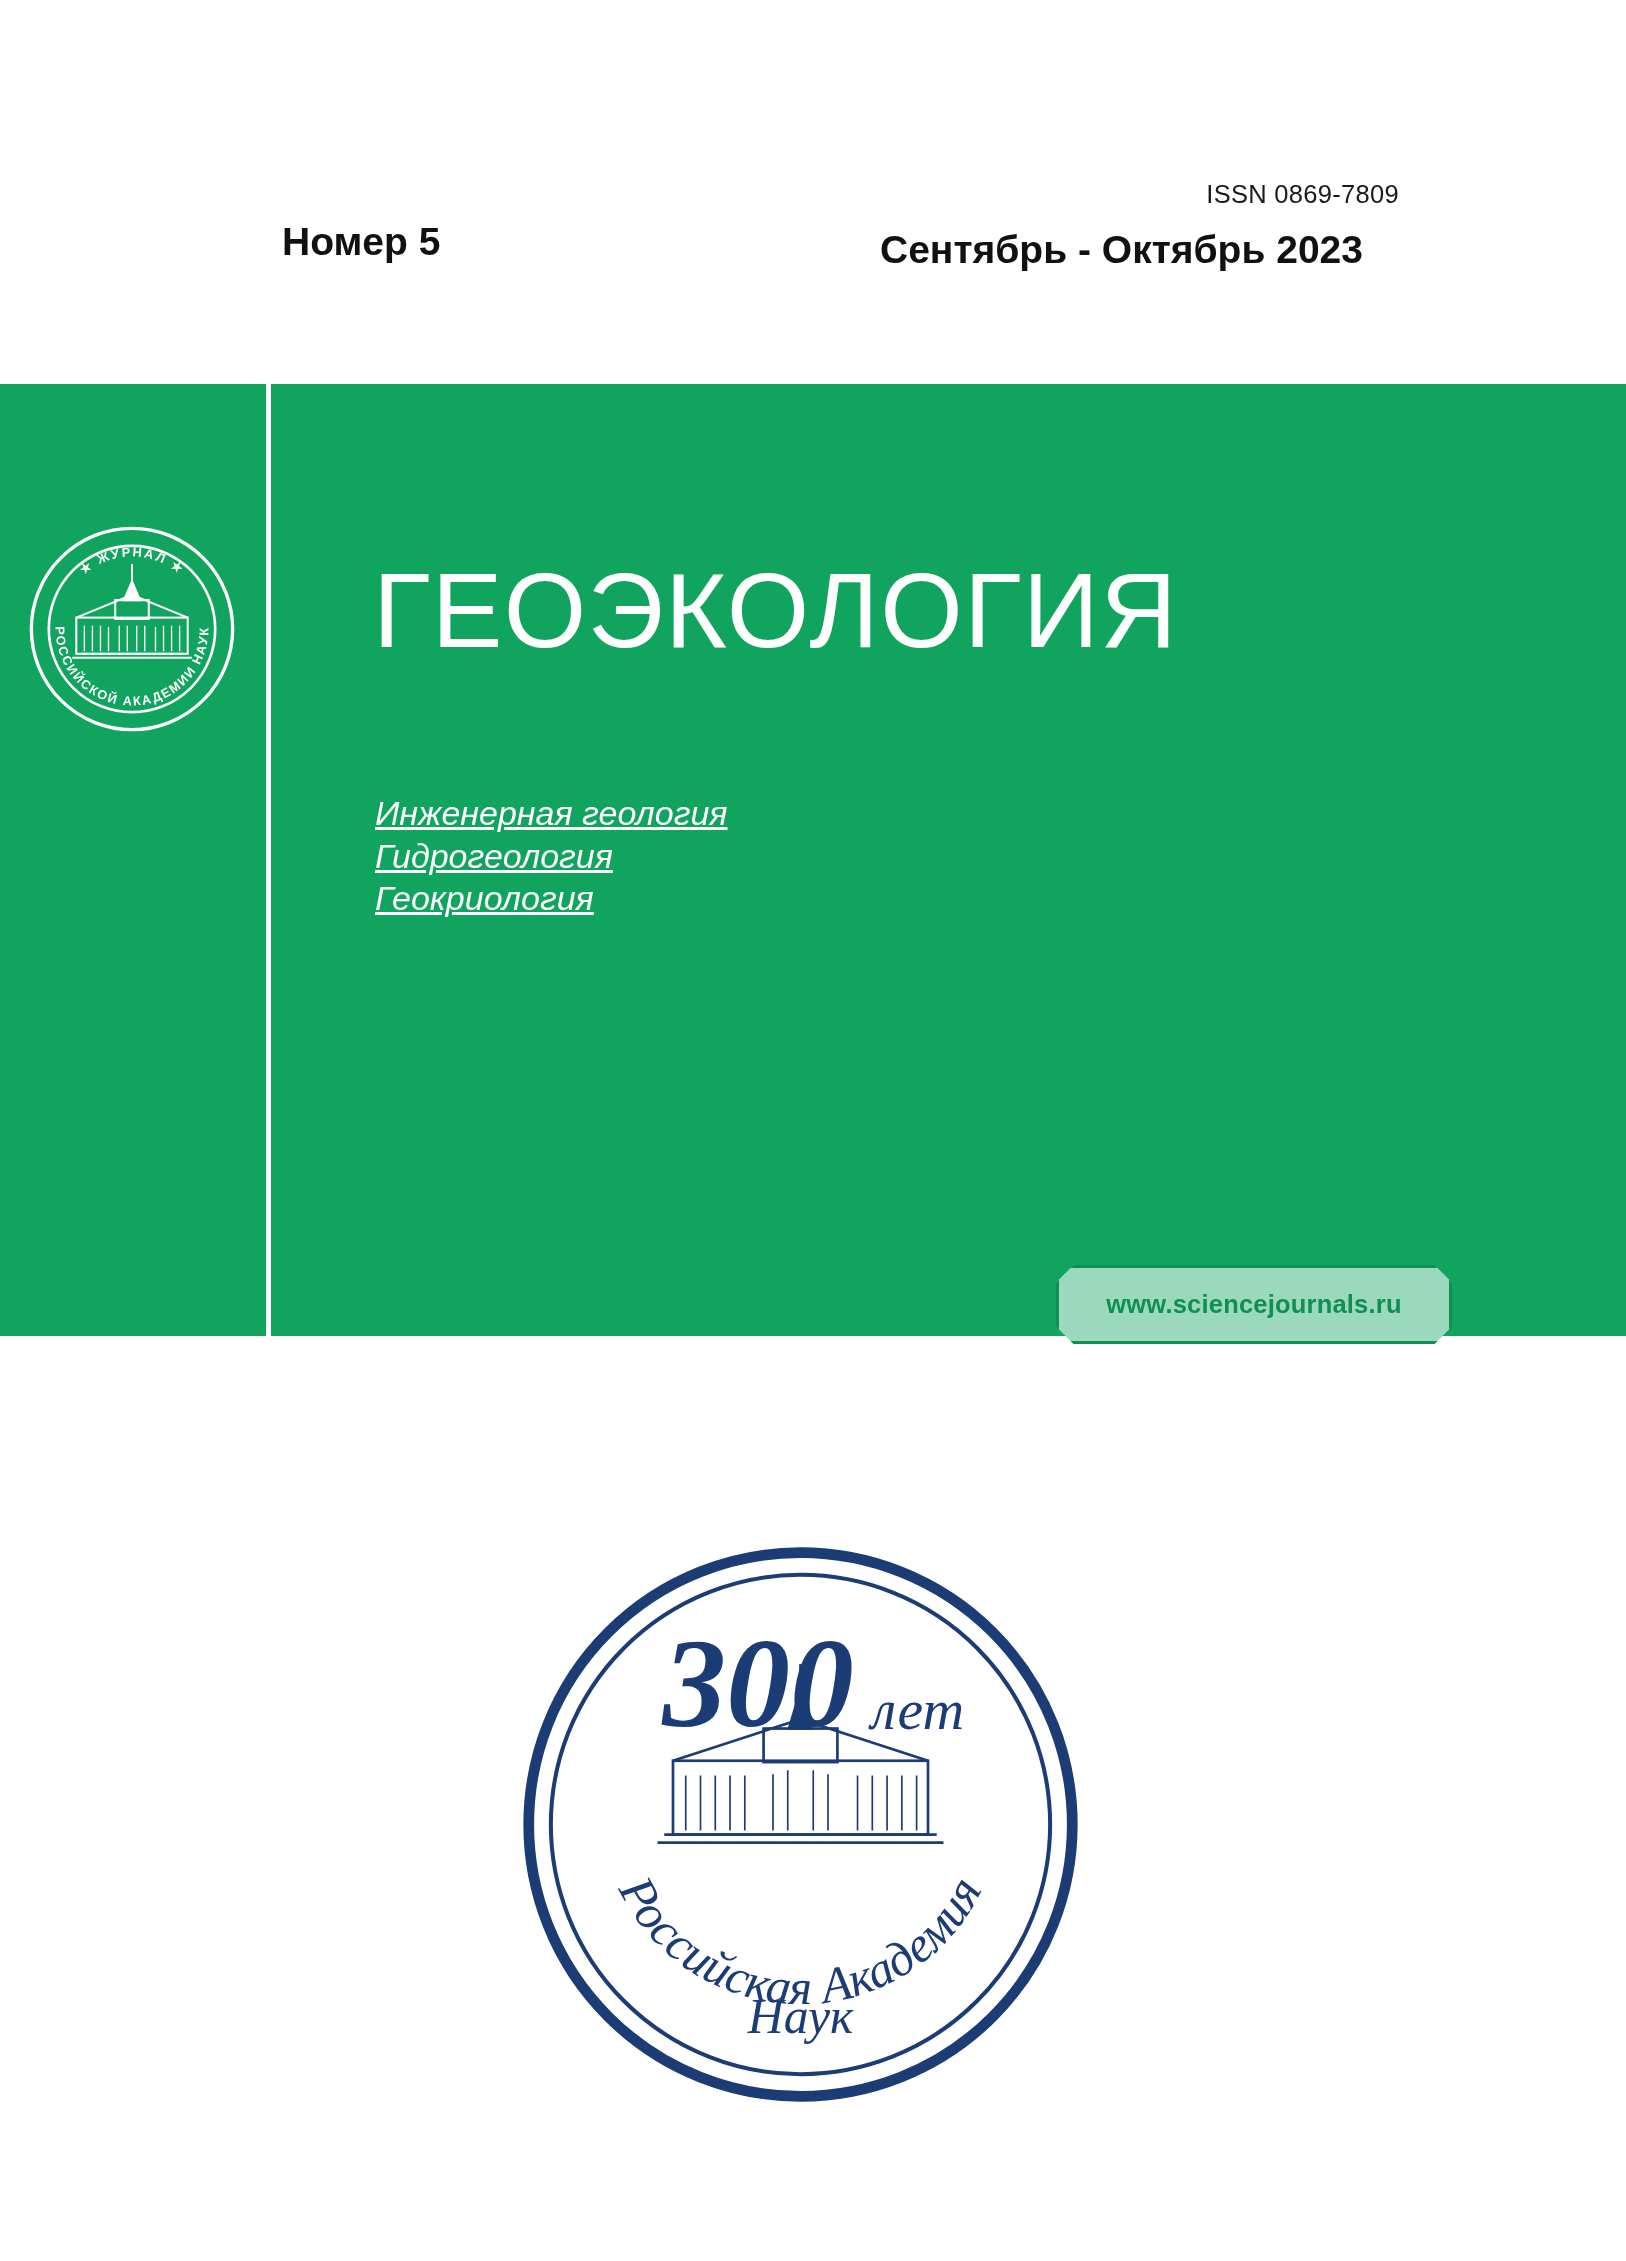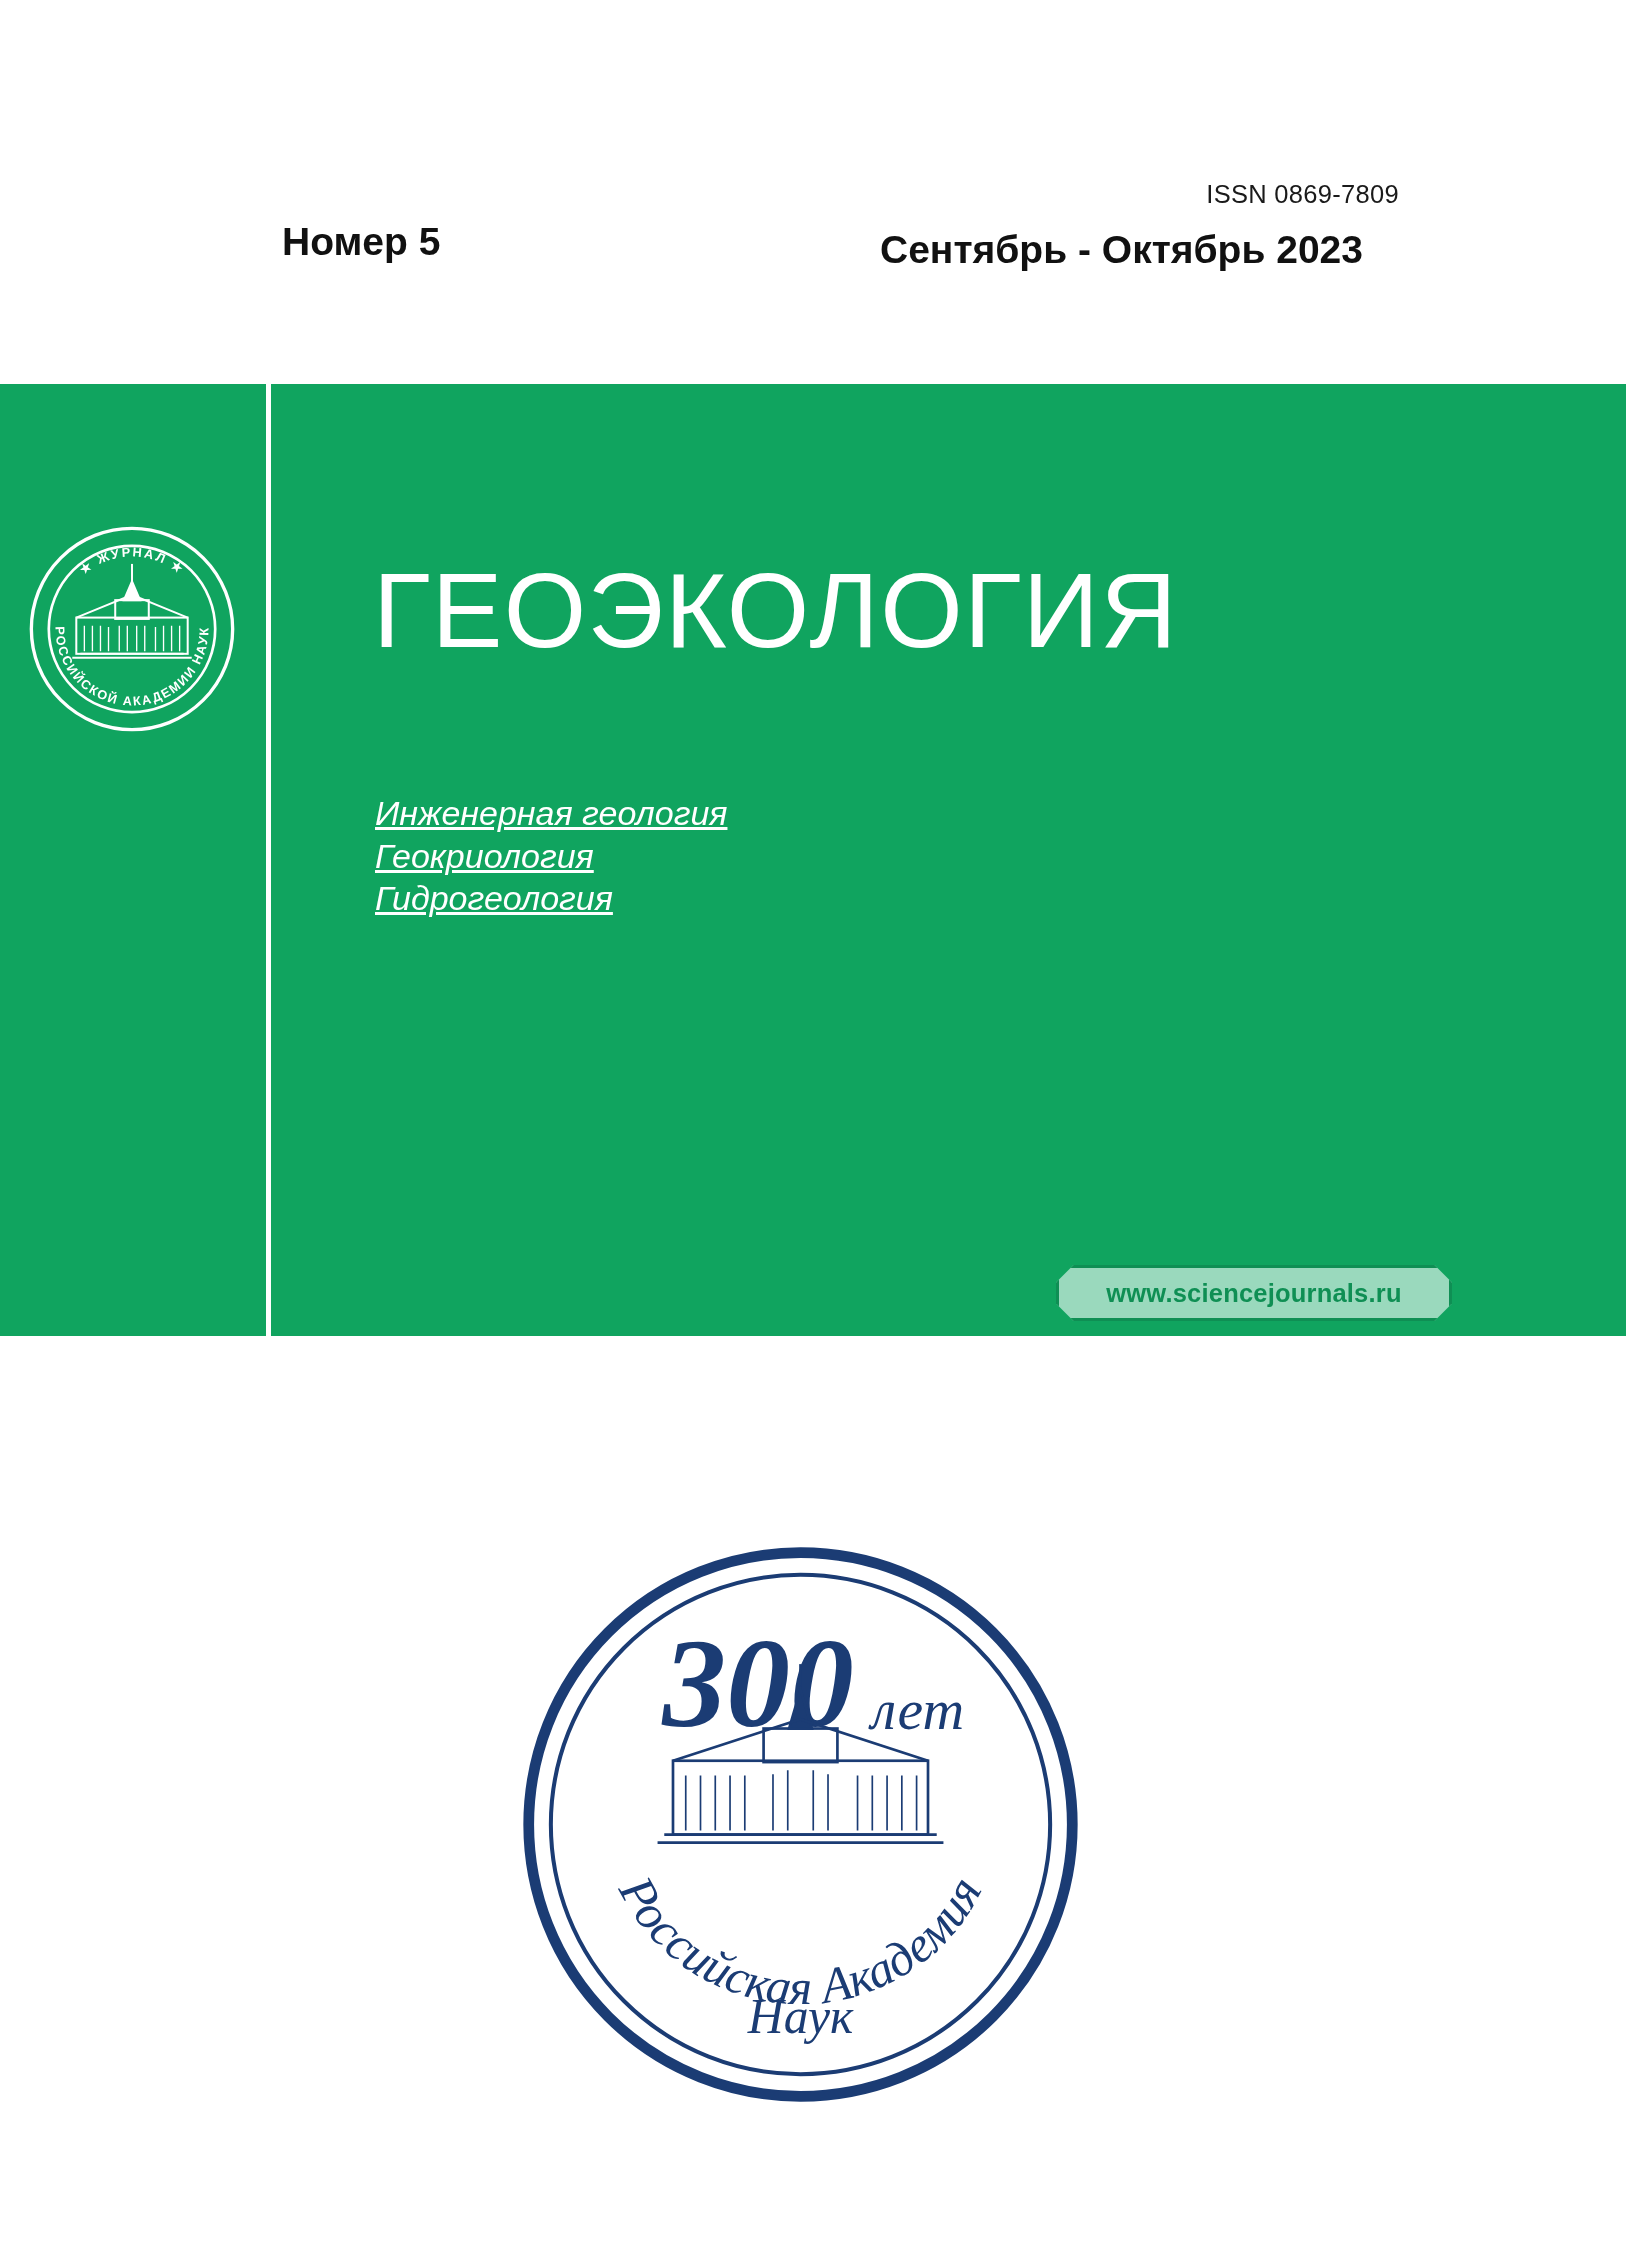--- a/index.html
+++ b/index.html
@@ -93,21 +93,21 @@
     width: 208px;
     height: 208px;
   }
 
   
   .web-badge {
     position: absolute;
     top: 1265px;
     left: 1056px;
     width: 396px;
-    height: 56px;
+    height: 79px;
     text-align: right;
   }
   .web-badge .plate {
     position: absolute;
     inset: 0;
     background: #9ad9bd;
     border: 3.4px solid #0f8f54;
     clip-path: polygon(17.5px 0, calc(100% - 17.5px) 0, 100% 17.5px, 100% calc(100% - 17.5px), calc(100% - 17.5px) 100%, 17.5px 100%, 0 calc(100% - 17.5px), 0 17.5px);
   }
   .web-badge .url {
@@ -173,22 +173,22 @@
     <text font-family="Liberation Sans, sans-serif" font-size="19" font-weight="bold" fill="#ffffff" letter-spacing="2.5">
       <textPath href="#botArc" startOffset="50%" text-anchor="middle">РОССИЙСКОЙ АКАДЕМИИ НАУК</textPath>
     </text>
   </svg>
 </div>
 
 <div class="journal-title">ГЕОЭКОЛОГИЯ</div>
 
 <div class="subject-list">
   <div>Инженерная геология</div>
+  <div>Гидрогеология</div>
   <div>Геокриология</div>
-  <div>Гидрогеология</div>
 </div>
 
 <div class="web-badge">
   <div class="plate"></div>
   <div class="url">www.sciencejournals.ru</div>
 </div>
 
 <div class="anniv-seal">
   <svg width="557" height="557" viewBox="0 0 830 830">
     <circle cx="415" cy="415" r="405" fill="none" stroke="#1b3c74" stroke-width="16"></circle>

